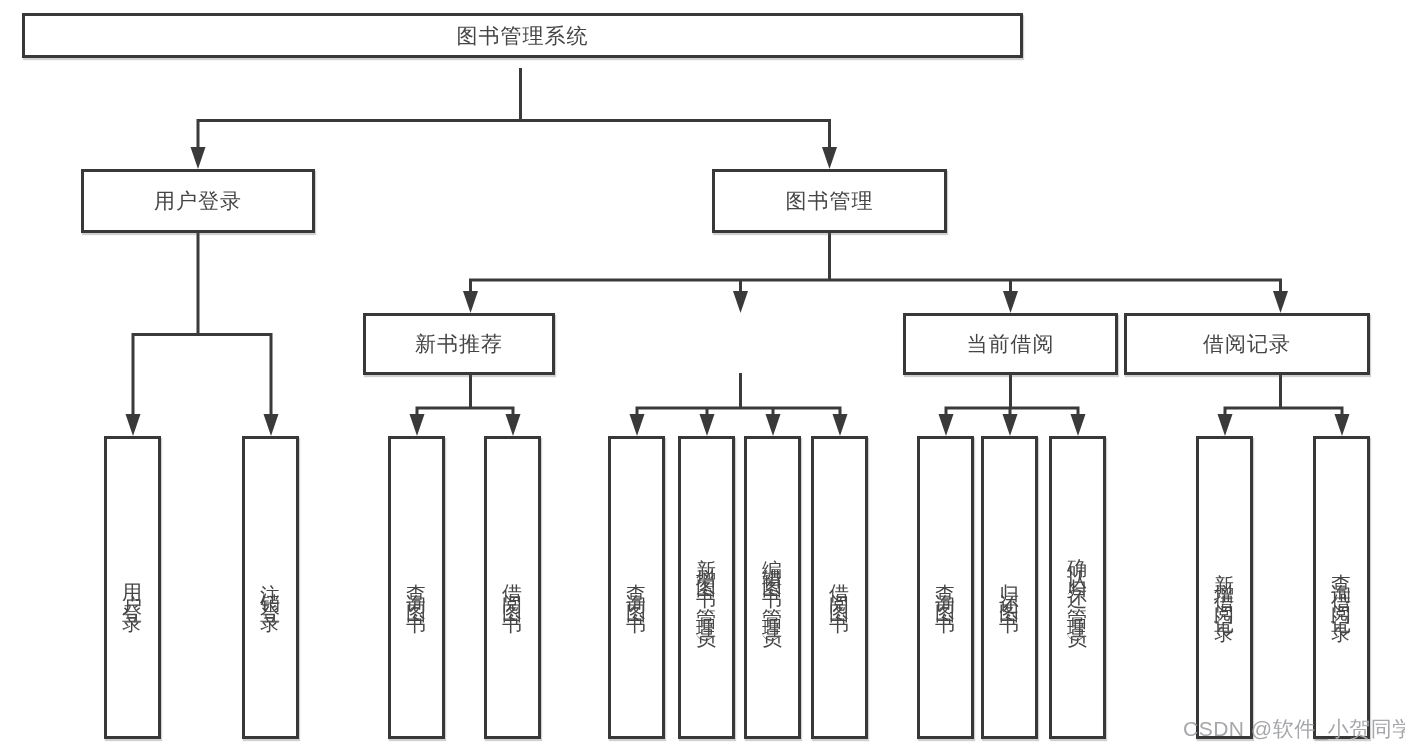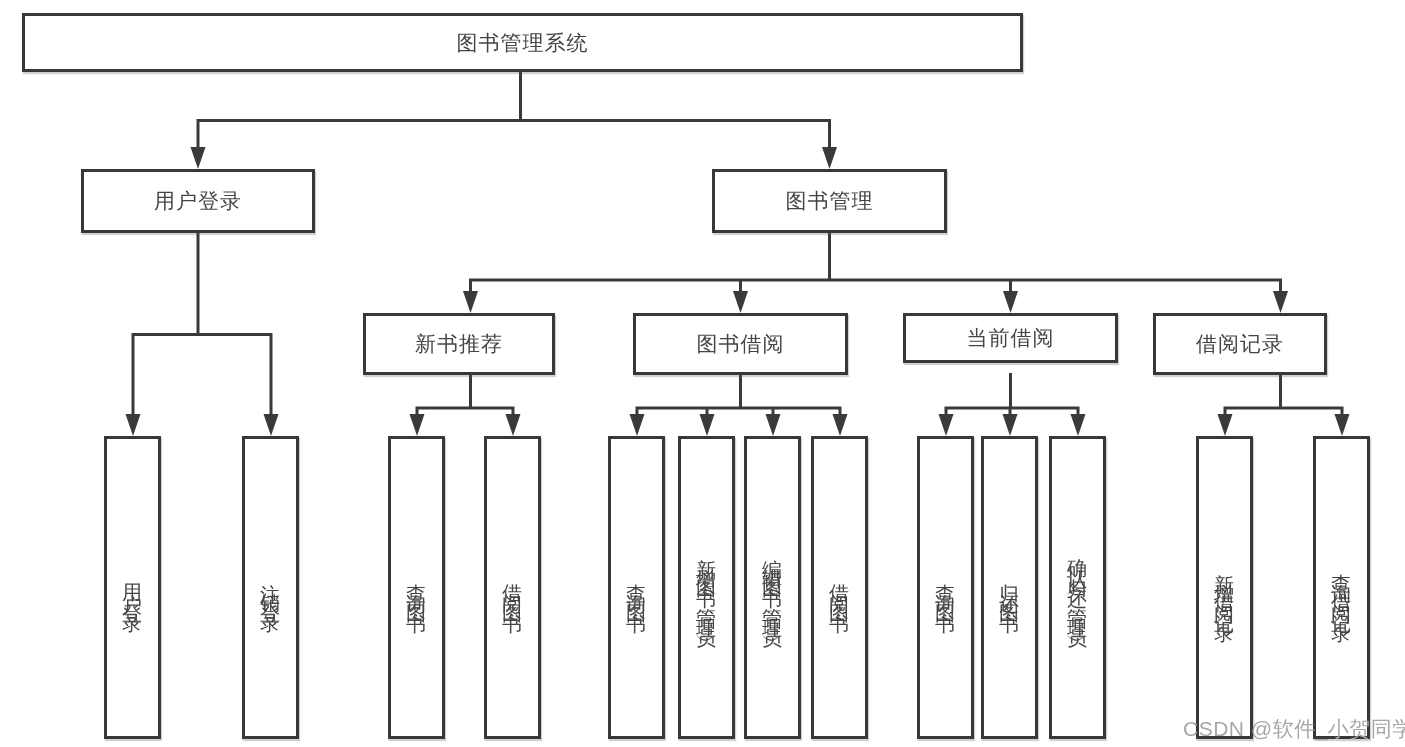--- a/index.html
+++ b/index.html
@@ -16,27 +16,27 @@
     background:#ffffff;
     border:3px solid #383838;
     box-sizing:border-box;
     display:flex;align-items:center;justify-content:center;
     color:#454545;
     z-index:2;
     box-shadow:1px 2px 1px rgba(90,90,90,0.28);
   }
   .node .lbl{font-size:21px;letter-spacing:1px;white-space:nowrap;}
   
-  .n-root{left:22px;top:13px;width:1001px;height:59px;}
+  .n-root{left:22px;top:13px;width:1001px;height:45px;}
   .n-login{left:81px;top:169px;width:234px;height:64px;}
   .n-mgmt{left:712px;top:169px;width:235px;height:64px;text-align:center;}
   .n-l3a{left:363px;top:313px;width:192px;height:62px;}
   .n-l3b{left:633px;top:313px;width:215px;height:62px;}
-  .n-l3c{left:903px;top:313px;width:215px;height:50px;}
-  .n-l3d{left:1153px;top:313px;width:174px;height:62px;align-items:center;}
+  .n-l3c{left:903px;top:313px;width:215px;height:62px;}
+  .n-l3d{left:1124px;top:313px;width:246px;height:62px;align-items:center;}
   
   .leaf{top:436px;width:57px;height:303px;border-width:3px;}
   .leaf .vlbl{
     writing-mode:vertical-rl;
     text-orientation:mixed;
     font-size:20px;
     letter-spacing:10px;
     line-height:1;
     color:#454545;
     white-space:nowrap;
@@ -122,23 +122,20 @@
   <div class="node n-login">
     <span class="lbl">用户登录</span>
   </div>
   <div class="node n-mgmt">
     <span class="lbl">图书管理</span>
   </div>
 
   <div class="node n-l3a">
     <span class="lbl">新书推荐</span>
   </div>
-  <div class="node n-l3b">
-    <span class="lbl">图书借阅</span>
-  </div>
   <div class="node n-l3c">
     <span class="lbl">当前借阅</span>
   </div>
   <div class="node n-l3d">
     <span class="lbl">借阅记录</span>
   </div>
 
   <div class="node leaf lf1">
     <span class="vlbl">用户登录</span>
   </div>

